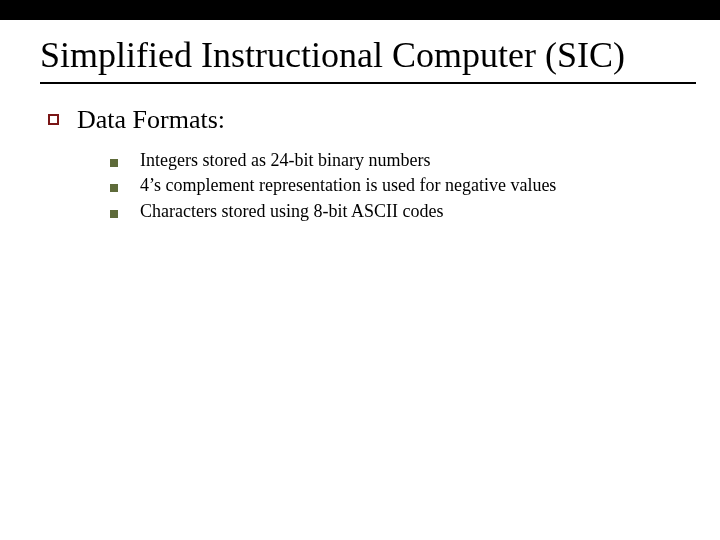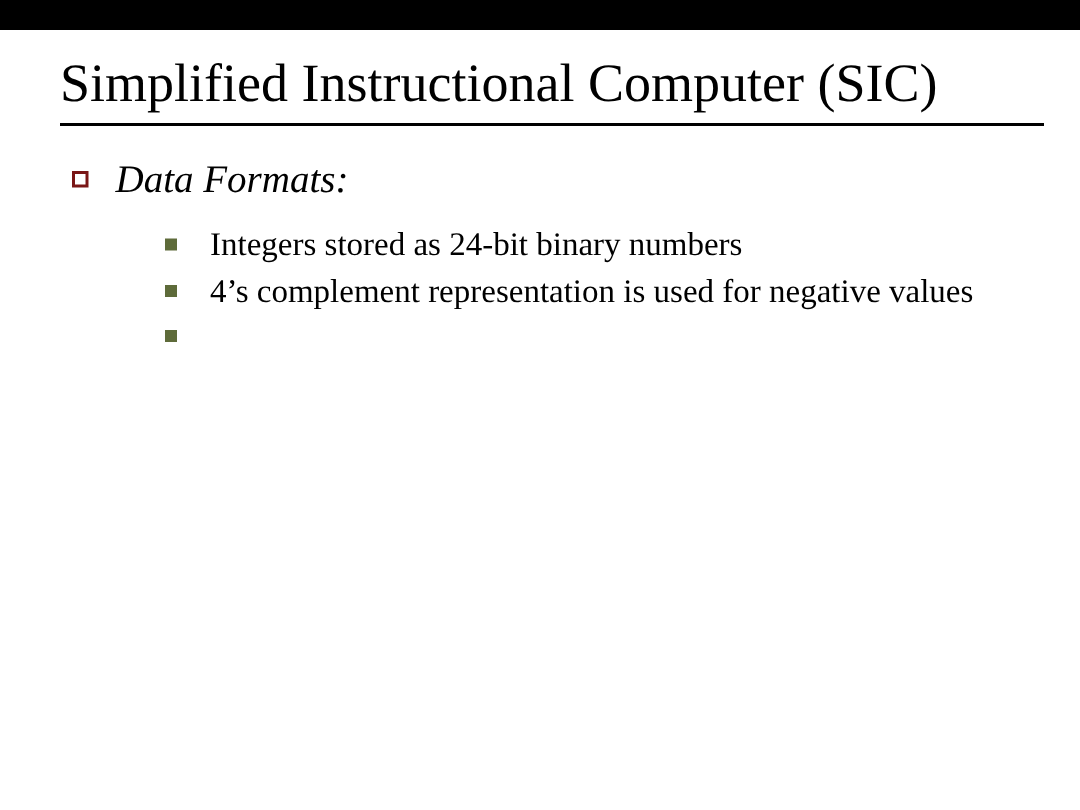--- a/index.html
+++ b/index.html
@@ -48,41 +48,40 @@
     height: 11px;
     border: 2px solid #7a1616;
     box-sizing: border-box;
     margin-top: 10px;
     margin-right: 18px;
     flex: 0 0 auto;
   }
   .level1-text {
     font-size: 26px;
     line-height: 1.25;
-    font-style: italic;
   }
   .level2-list {
     margin-left: 70px;
     margin-top: 6px;
   }
   .level2 {
     display: flex;
     align-items: flex-start;
     margin-bottom: 2px;
   }
   .bullet-solid {
     width: 8px;
     height: 8px;
     background: #5e6b3a;
     margin-top: 10px;
     margin-right: 22px;
     flex: 0 0 auto;
   }
   .level2-text {
-    font-size: 22px;
+    font-size: 18px;
     line-height: 1.3;
     max-width: 520px;
     text-align: right;
   }
 </style>
 </head>
 <body>
 
 <div class="slide">
   <div class="top-bar"></div>
@@ -99,15 +98,16 @@
     <div class="level2">
       <div class="bullet-solid"></div>
       <div class="level2-text">Integers stored as 24-bit binary numbers</div>
     </div>
     <div class="level2">
       <div class="bullet-solid"></div>
       <div class="level2-text">4’s complement representation is used for negative values</div>
     </div>
     <div class="level2">
       <div class="bullet-solid"></div>
+      <div class="level2-text">Characters stored using 8-bit ASCII codes</div>
     </div>
   </div>
 </div>
 
 </body></html>

